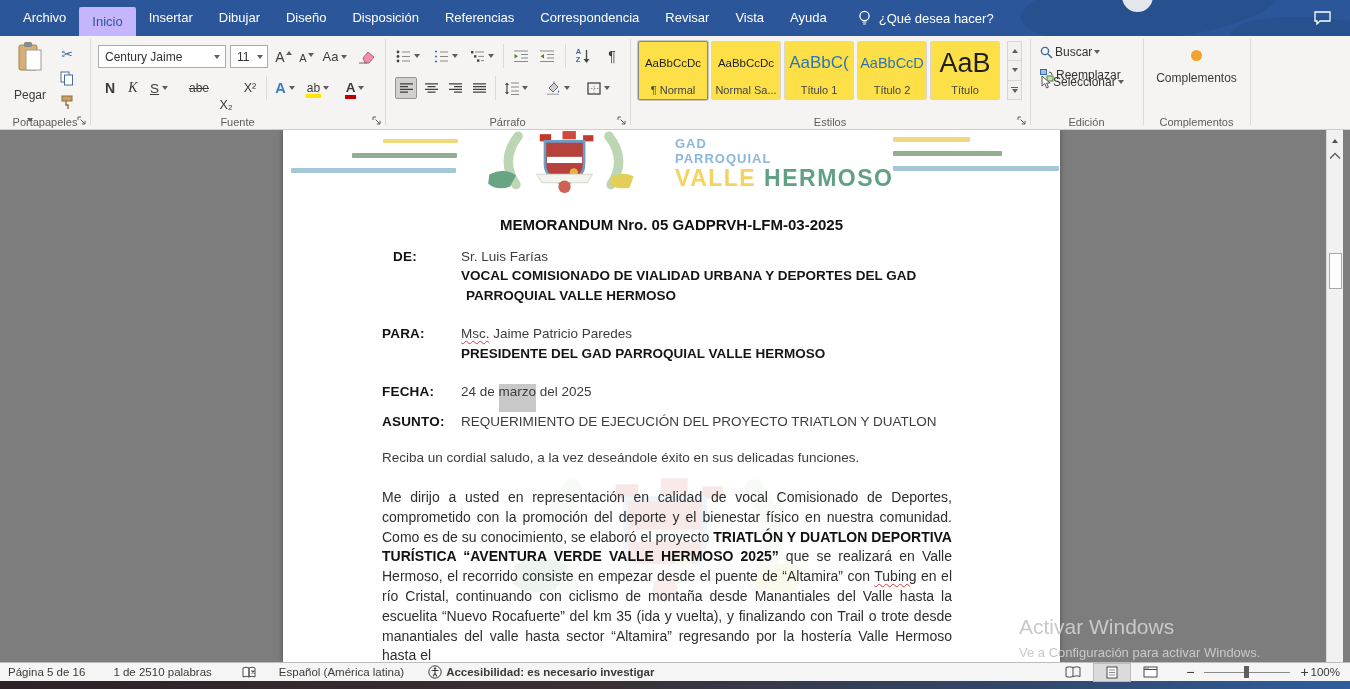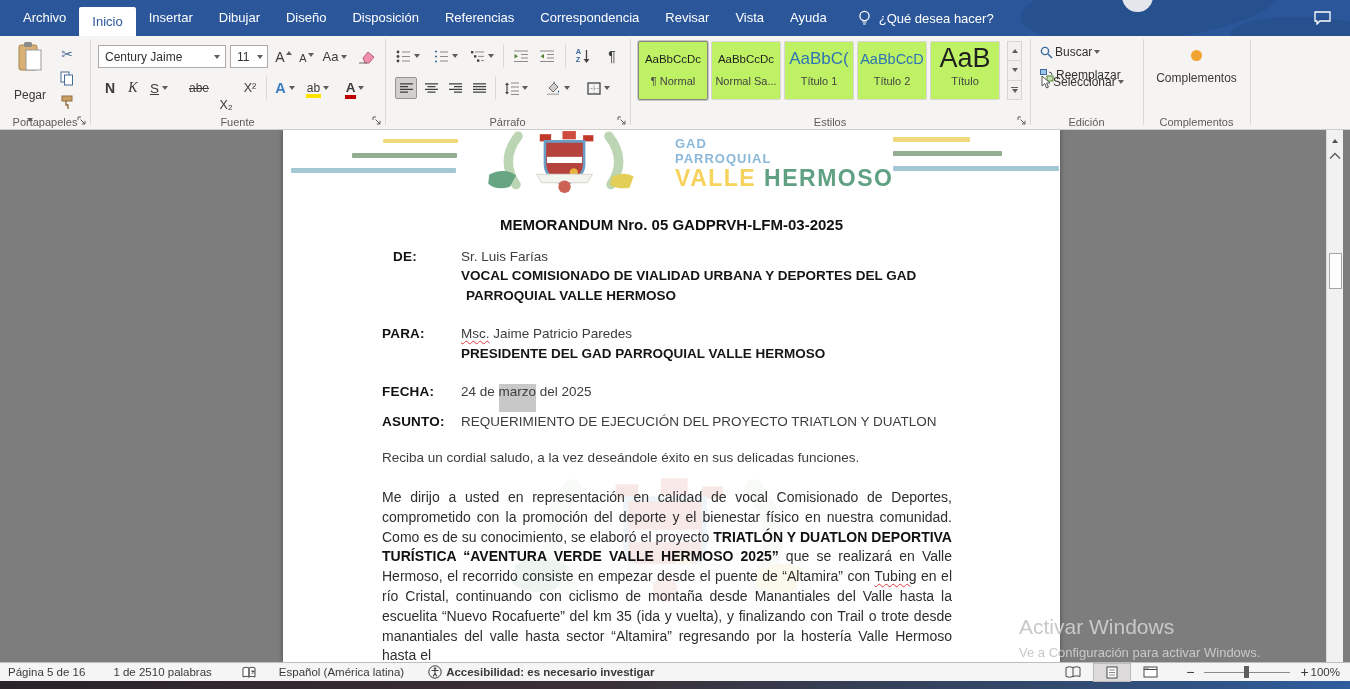--- a/index.html
+++ b/index.html
@@ -4,36 +4,36 @@
 <style>
   *{box-sizing:border-box;margin:0;padding:0}
   html,body{width:1350px;height:689px}
   body{position:relative;overflow:hidden;background:#7d7d7d;font-family:"Liberation Sans",sans-serif;-webkit-font-smoothing:antialiased}
   .abs{position:absolute}
   
   .titlebar{left:0;top:0;width:1350px;height:36px;background:#2b579a;overflow:hidden;z-index:6}
   .tb-wave{position:absolute;background:#27508f;border-radius:50%}
   .tabs{display:flex;align-items:stretch;height:36px;padding-left:10px;position:relative}
   .tab{padding:0 13px;line-height:36px;font-size:13px;color:#fff;white-space:nowrap;cursor:default}
-  .tab.active{background:#ffffff;color:#2b579a;margin-top:7px;line-height:29px;border-radius:2px 2px 0 0}
+  .tab.active{background:#c4b5fd;color:#2b579a;margin-top:7px;line-height:29px;border-radius:2px 2px 0 0}
   .tellme{display:flex;align-items:center;gap:8px;color:#fff;font-size:13px;margin-left:18px}
   
   .ribbon{left:0;top:36px;width:1350px;height:94px;background:#f5f4f2;border-bottom:1px solid #cfcdcb;z-index:5}
   .gsep{position:absolute;top:3px;height:86px;width:1px;background:#dcdad8}
   .grp{position:absolute;top:0;height:93px}
   .grp-label{position:absolute;bottom:1px;left:0;right:0;text-align:center;font-size:11px;color:#5d5c5a;white-space:nowrap}
   .launcher{position:absolute;bottom:3px;right:3px;width:11px;height:11px;display:flex;align-items:center;justify-content:center}
   .rbtn{position:absolute;display:flex;align-items:center;justify-content:center;border-radius:2px;color:#3b3a39}
   .combo{position:absolute;height:23px;background:#fff;border:1px solid #acabaa;display:flex;align-items:center;font-size:12px;color:#323130;padding-left:6px;justify-content:space-between}
   .td{width:0;height:0;border-left:3px solid transparent;border-right:3px solid transparent;border-top:4px solid #5f5e5c}
   .tu{width:0;height:0;border-left:3px solid transparent;border-right:3px solid transparent;border-bottom:4px solid #5f5e5c}
   .bigbtn{position:absolute;display:flex;flex-direction:column;align-items:center;gap:16px;font-size:12px;color:#3b3a39}
   .ubar{position:relative;display:inline-block;line-height:1}
   .ubar .bar{position:absolute;left:-1px;right:-1px;bottom:-4px;height:4px}
-  .stylecard{position:absolute;top:5px;width:70px;height:59px;background:#bef264;border:1px solid #d8d6d4;border-radius:2px;display:flex;flex-direction:column;align-items:center;justify-content:flex-end;padding-bottom:12px;overflow:hidden}
+  .stylecard{position:absolute;top:5px;width:70px;height:59px;background:#fde047;border:1px solid #d8d6d4;border-radius:2px;display:flex;flex-direction:column;align-items:center;justify-content:flex-end;padding-bottom:3px;overflow:hidden}
   .stylecard .prev{flex:1;display:flex;align-items:center;justify-content:center;color:#1f1f1f;white-space:nowrap}
   .stylecard .sname{font-size:11px;color:#444;white-space:nowrap}
   .stylecard.sel{border:1px solid #8a8886;box-shadow:0 0 0 1px #c8c6c4}
   .edrow{position:absolute;display:flex;align-items:center;gap:2px;font-size:12px;color:#323130;white-space:nowrap}
   
   .docarea{left:0;top:130px;width:1350px;height:532px;background:#7d7d7d;overflow:hidden}
   .page{position:absolute;left:283px;top:0;width:777px;height:532px;background:#fff;box-shadow:0 0 5px rgba(0,0,0,.4)}
   .hline{position:absolute;border-radius:1px}
   .doc-label{position:absolute;font-weight:bold;font-size:13.5px;color:#111;letter-spacing:.2px}
   .doc-val{position:absolute;font-size:13.5px;color:#3d3d3d}

